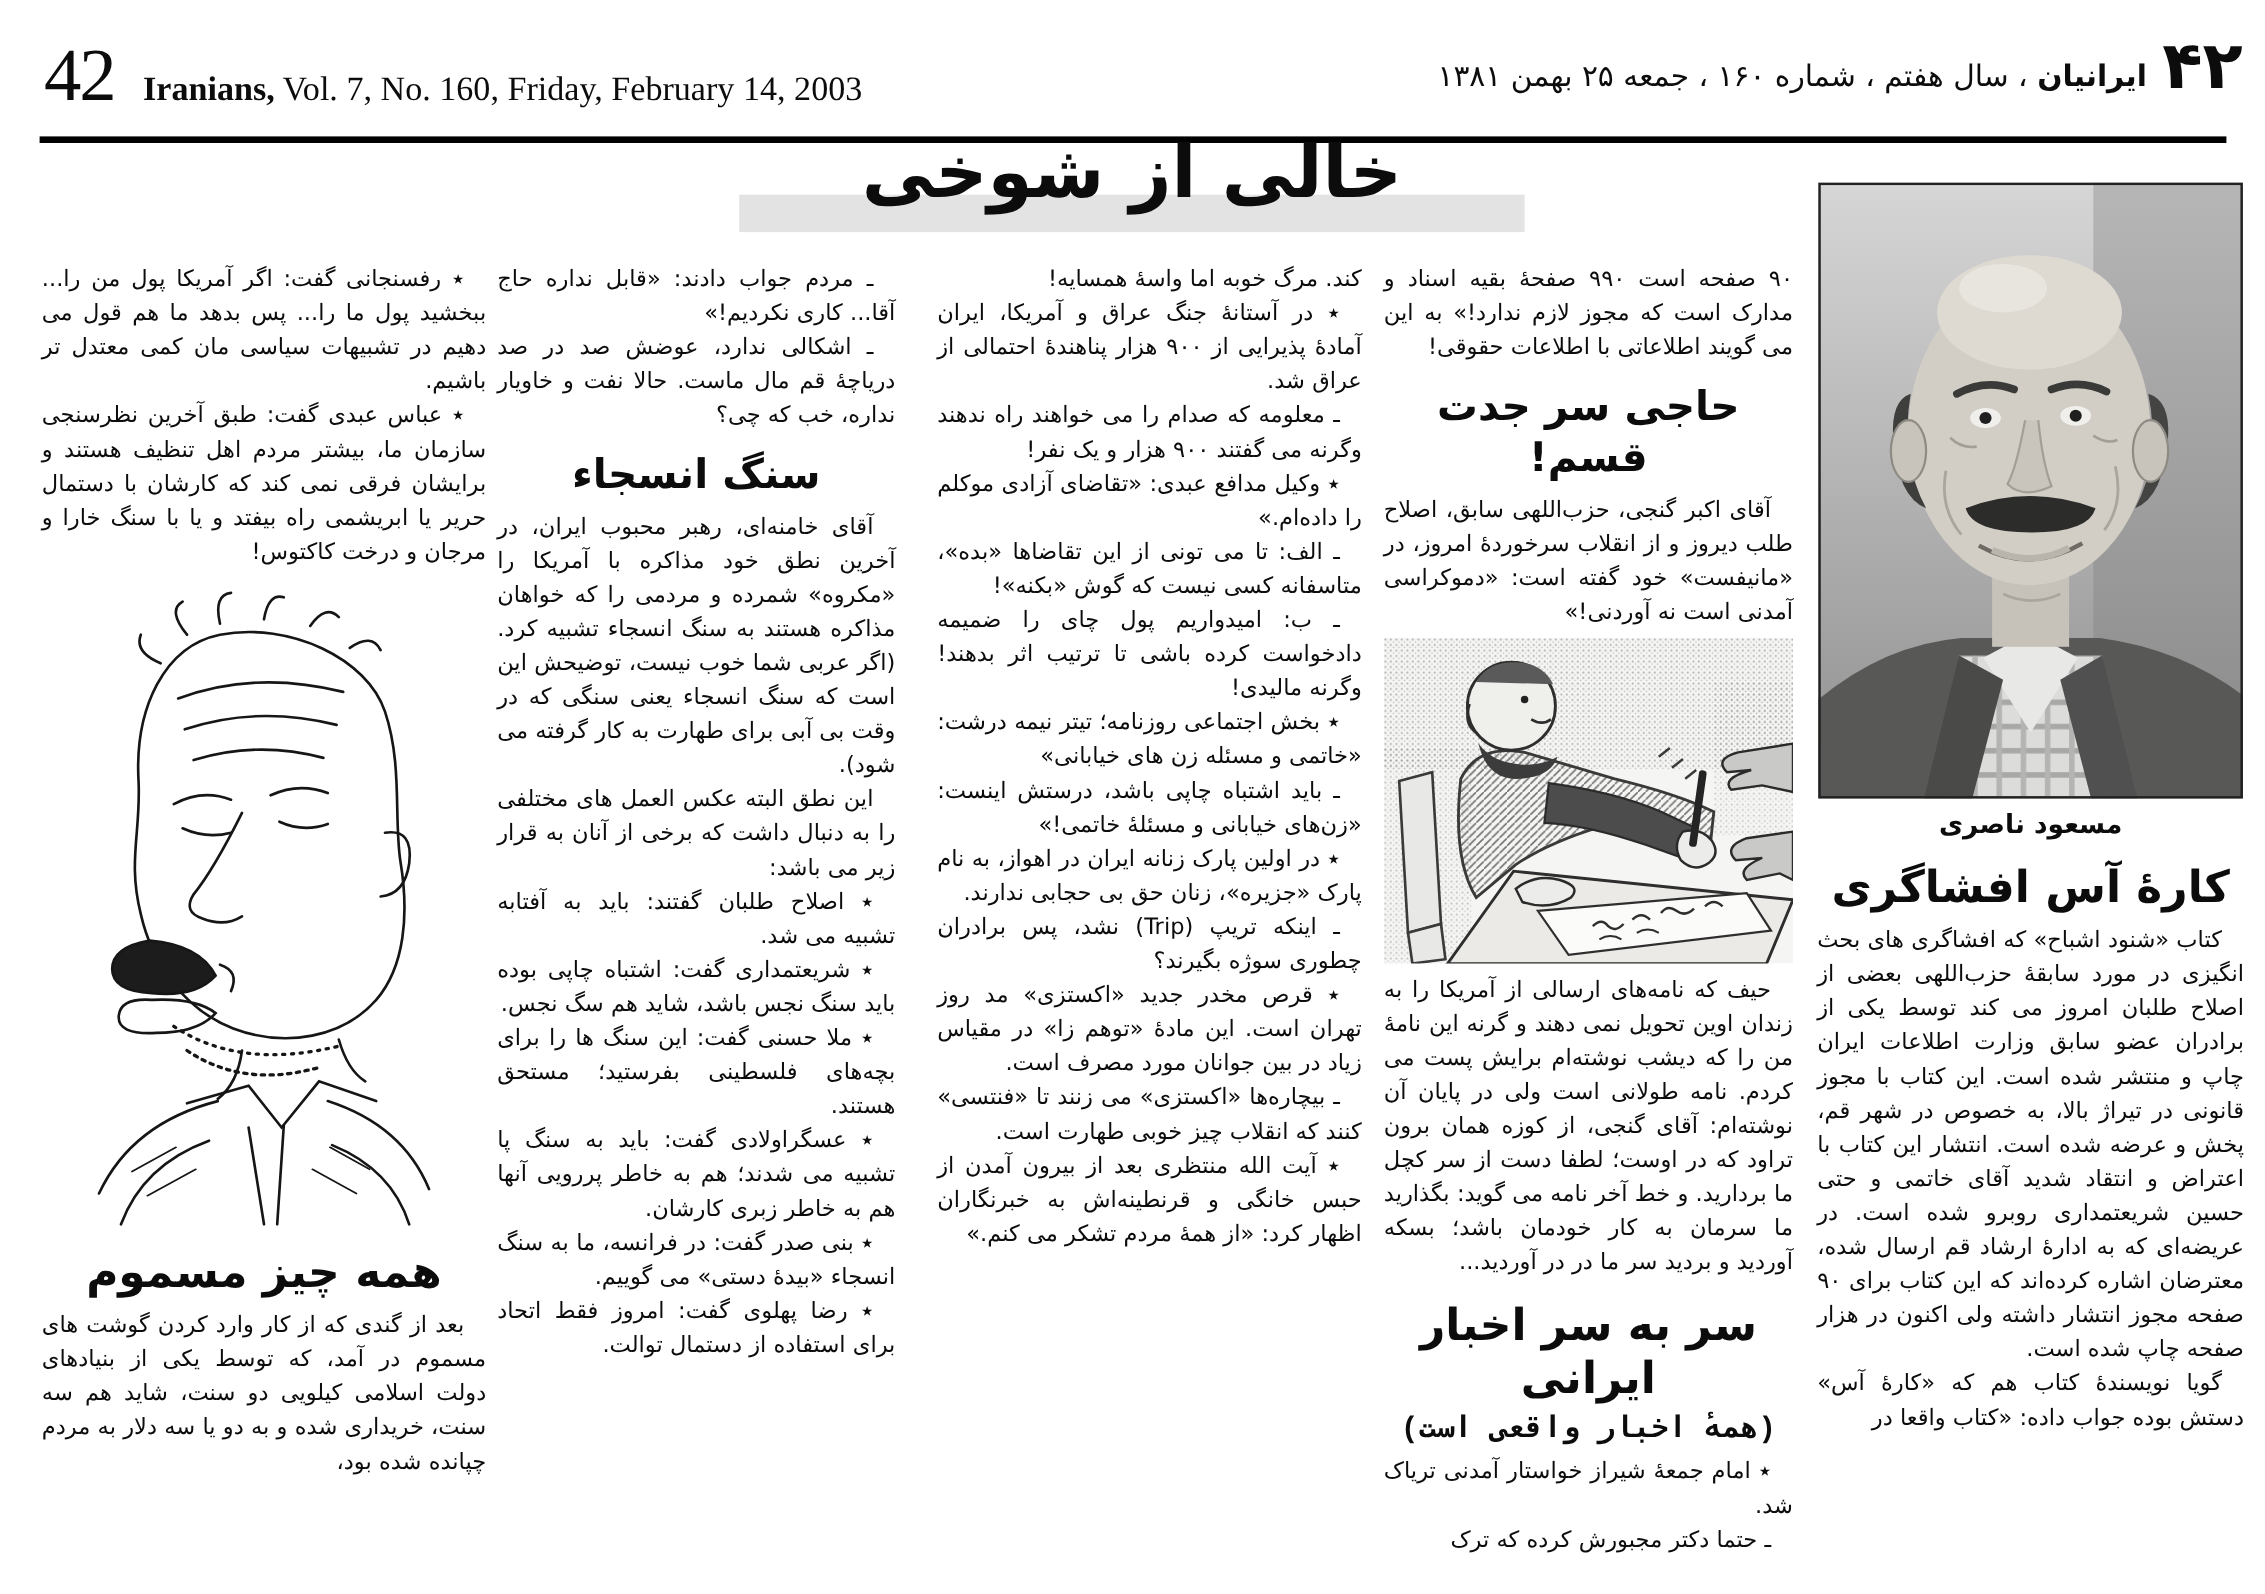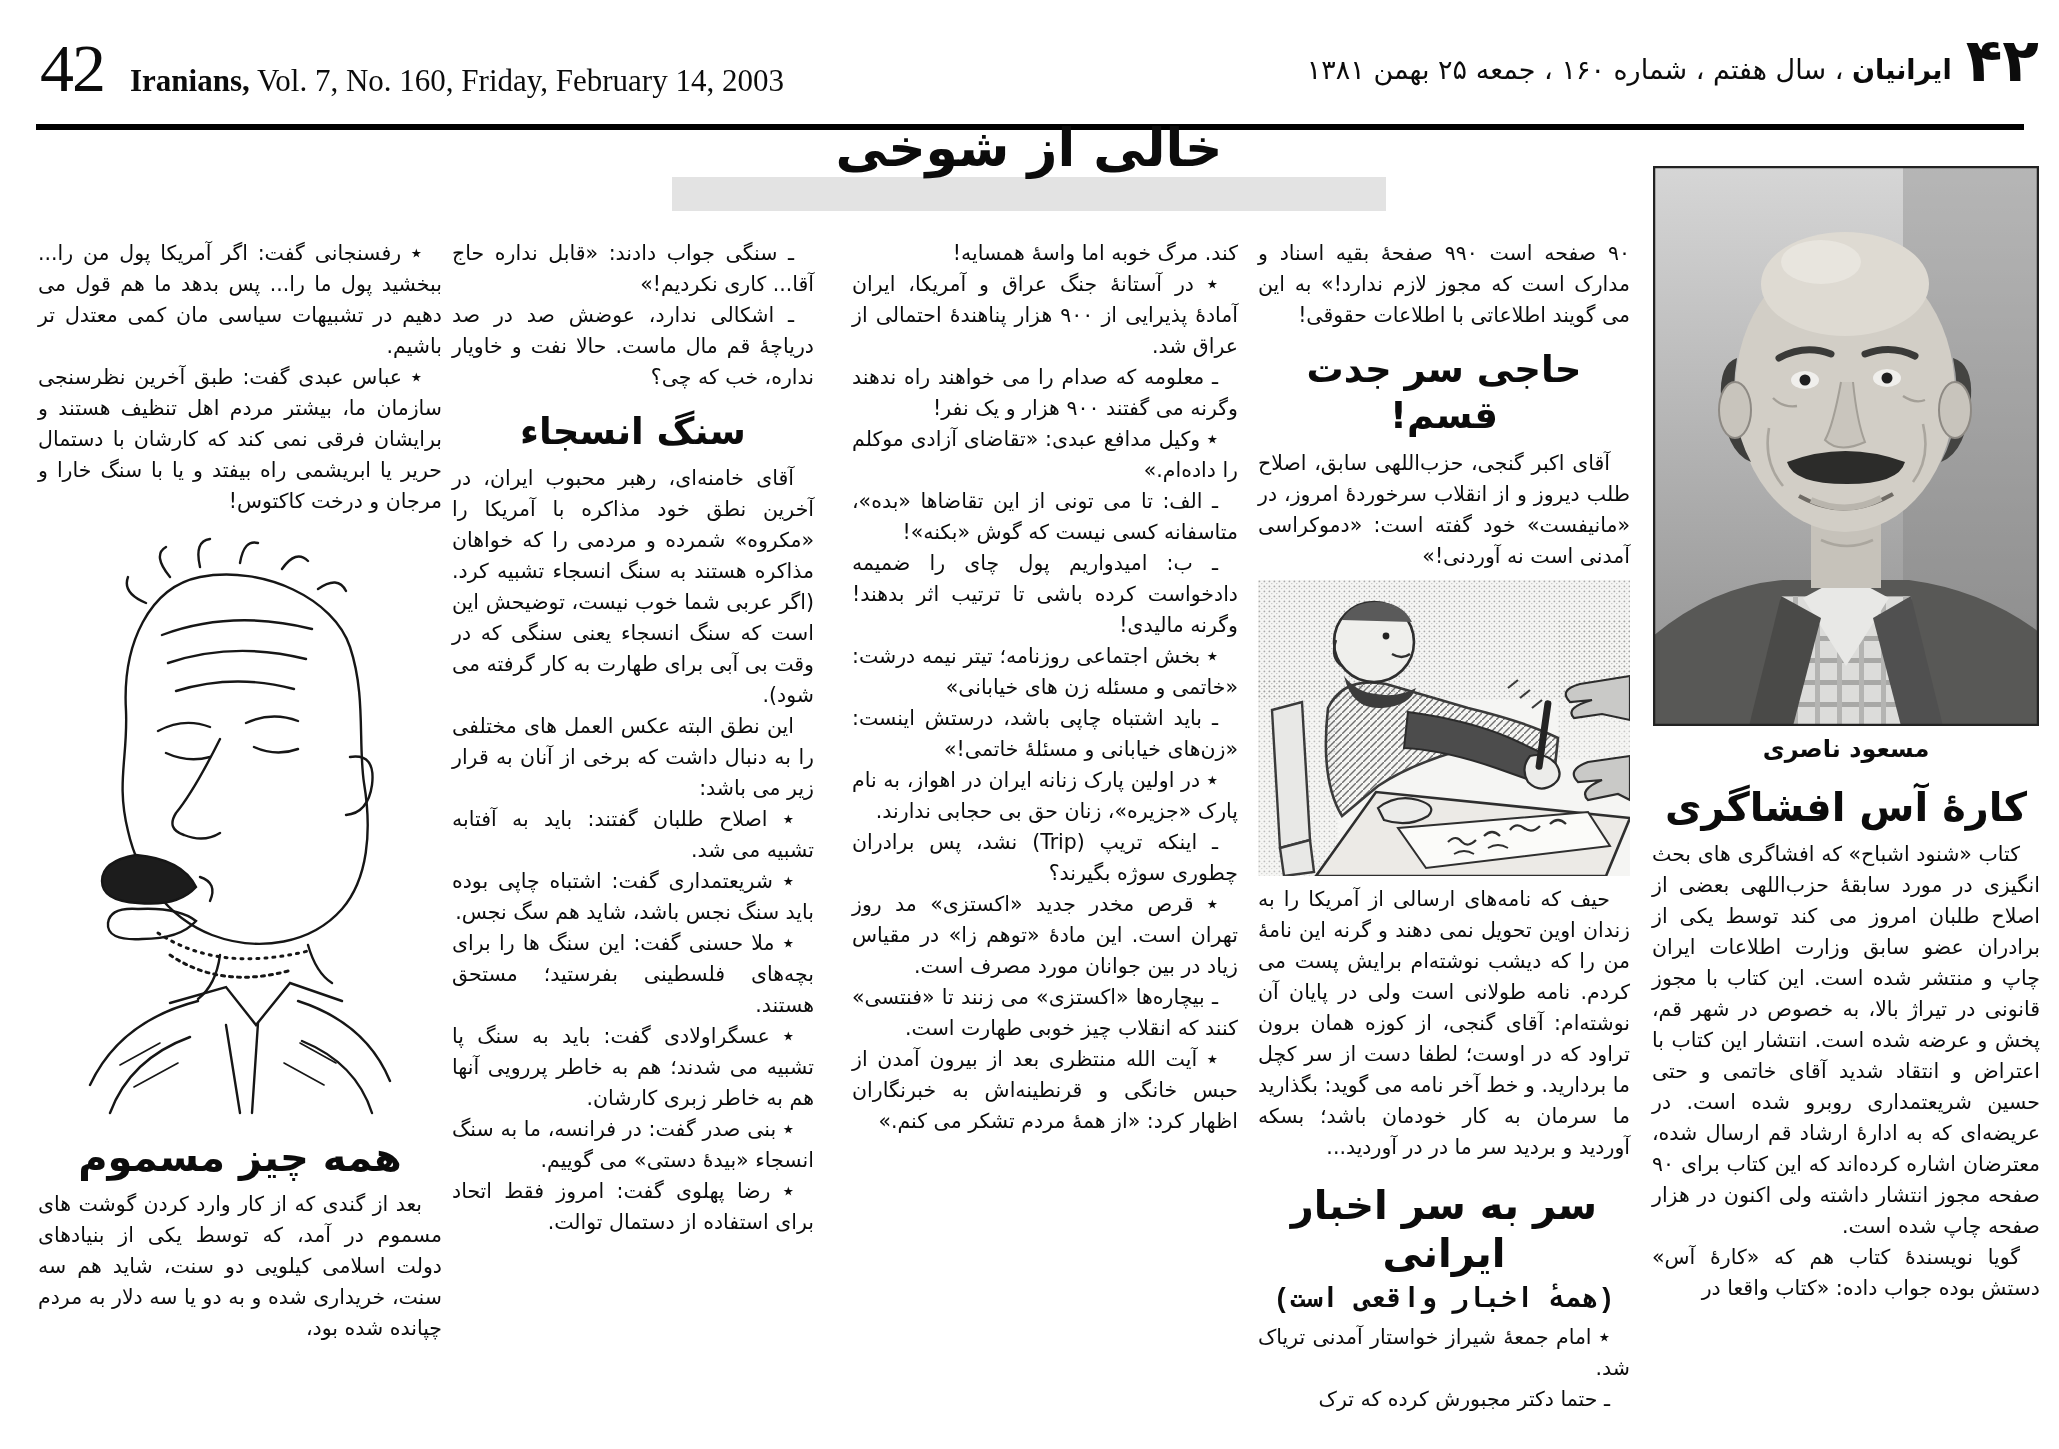--- a/index.html
+++ b/index.html
@@ -13,21 +13,21 @@
   .mh-latin{margin-left:26px;font-size:31px;}
   .mh-latin b{font-weight:700;}
   .mh-right{position:absolute;right:20px;top:18px;display:flex;align-items:center;direction:rtl;}
   .page-num-fa{font-size:60px;font-weight:700;line-height:1;margin-left:14px;margin-top:12px;}
   .mh-fa{font-size:27px;margin-top:30px;white-space:nowrap;}
   .mh-fa b{font-weight:700;}
   .head-rule{position:absolute;left:36px;top:124px;width:1988px;height:6px;background:#000;}
   
   .title-band{position:absolute;left:672px;top:177px;width:714px;height:34px;background:#e3e3e3;}
   .main-title{position:absolute;left:672px;top:118px;width:714px;text-align:center;
-              font-size:52px;font-weight:700;direction:rtl;z-index:2;}
+              font-size:66px;font-weight:700;direction:rtl;z-index:2;}
   
   .col{position:absolute;direction:rtl;text-align:justify;font-size:20.5px;line-height:31px;}
   .col p{margin:0;text-indent:20px;}
   .col p.noind{text-indent:0;}
   .sec-h{font-weight:700;text-align:center;direction:rtl;text-indent:0 !important;}
   .h-md{font-size:37px;line-height:1.25;margin:16px 0 8px;}
   .h-lg{font-size:40px;line-height:1.2;margin:18px 0 8px;}
   .h-sub{font-size:27px;font-weight:700;text-align:center;margin:0 0 6px;font-family:Liberation Mono, monospace;}
   .colA{left:38px;top:238px;width:404px;}
   .colB{left:452px;top:238px;width:362px;}
@@ -93,21 +93,21 @@
 
         <path d="M70,540 l40,-22 M84,562 l44,-24 M286,538 l-36,-20 M274,560 l-40,-22" stroke-width="1.6"></path>
       </g>
     </svg>
 
     <div class="sec-h h-lg">همه چیز مسموم</div>
     <p>بعد از گندی که از کار وارد کردن گوشت های مسموم در آمد، که توسط یکی از بنیادهای دولت اسلامی کیلویی دو سنت، شاید هم سه سنت، خریداری شده و به دو یا سه دلار به مردم چپانده شده بود،</p>
   </div>
 
   <div class="col colB">
-    <p>ـ سنگی جواب دادند: «قابل نداره حاج آقا... کاری نکردیم!»</p>
+    <p>ـ مردم جواب دادند: «قابل نداره حاج آقا... کاری نکردیم!»</p>
     <p>ـ اشکالی ندارد، عوضش صد در صد دریاچهٔ قم مال ماست. حالا نفت و خاویار نداره، خب که چی؟</p>
     <div class="sec-h h-md">سنگ انسجاء</div>
     <p>آقای خامنه‌ای، رهبر محبوب ایران، در آخرین نطق خود مذاکره با آمریکا را «مکروه» شمرده و مردمی را که خواهان مذاکره هستند به سنگ انسجاء تشبیه کرد. (اگر عربی شما خوب نیست، توضیحش این است که سنگ انسجاء یعنی سنگی که در وقت بی آبی برای طهارت به کار گرفته می شود).</p>
     <p>این نطق البته عکس العمل های مختلفی را به دنبال داشت که برخی از آنان به قرار زیر می باشد:</p>
     <p>٭ اصلاح طلبان گفتند: باید به آفتابه تشبیه می شد.</p>
     <p>٭ شریعتمداری گفت: اشتباه چاپی بوده باید سنگ نجس باشد، شاید هم سگ نجس.</p>
     <p>٭ ملا حسنی گفت: این سنگ ها را برای بچه‌های فلسطینی بفرستید؛ مستحق هستند.</p>
     <p>٭ عسگراولادی گفت: باید به سنگ پا تشبیه می شدند؛ هم به خاطر پررویی آنها هم به خاطر زبری کارشان.</p>
     <p>٭ بنی صدر گفت: در فرانسه، ما به سنگ انسجاء «بیدهٔ دستی» می گوییم.</p>
     <p>٭ رضا پهلوی گفت: امروز فقط اتحاد برای استفاده از دستمال توالت.</p>

